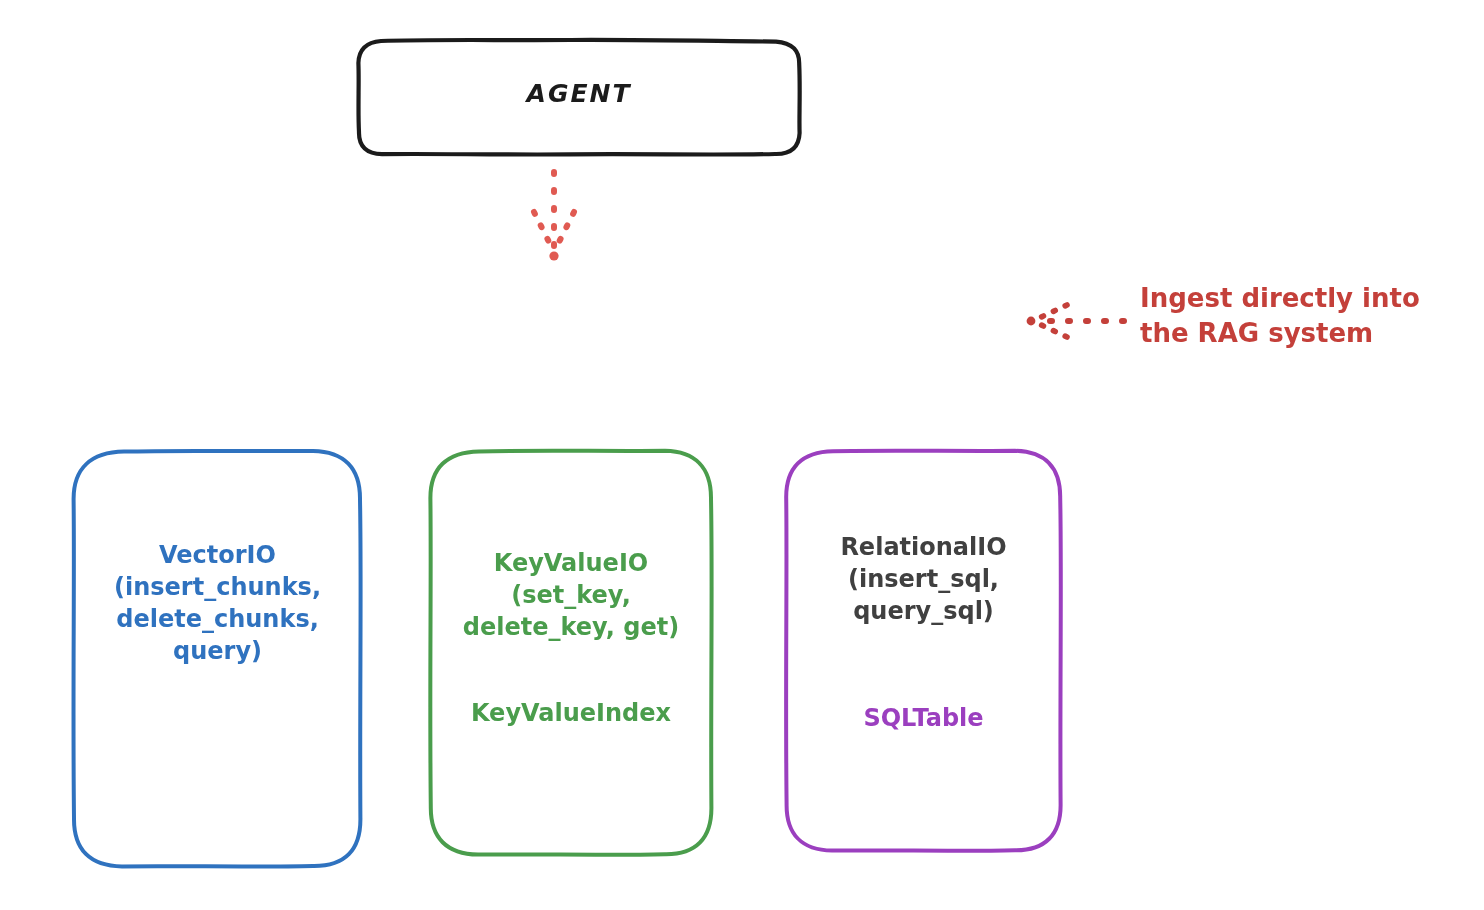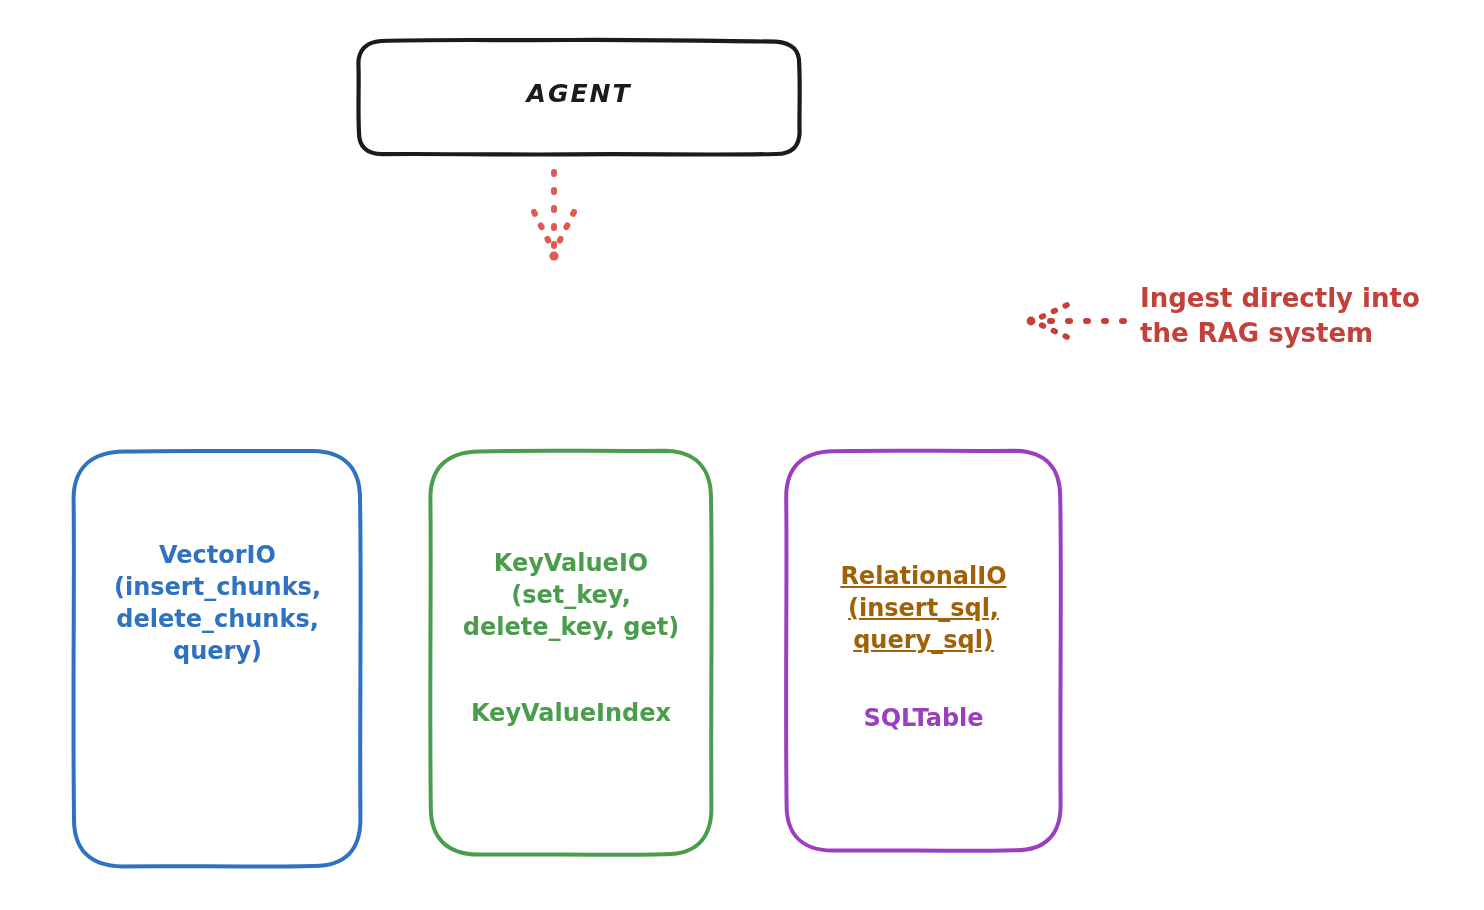--- a/index.html
+++ b/index.html
@@ -87,21 +87,21 @@
     white-space: pre-line;
     font-size: 24px;
     font-weight: 600;
     line-height: 1.33;
     font-family: "DejaVu Sans", sans-serif;
   }
   #vectorio-node   .service-label.primary { top: 92px;  color: #2f72bf; }
   #vectorio-node   .service-label.secondary { top: 300px; color: #2f72bf; }
   #keyvalueio-node .service-label.primary { top: 100px; color: #4a9d4c; }
   #keyvalueio-node .service-label.secondary { top: 250px; color: #4a9d4c; }
-  #relationalio-node .service-label.primary { top: 113px; color: #a16207; text-decoration: underline; }
+  #relationalio-node .service-label.primary { top: 84px; color: #404040; }
   #relationalio-node .service-label.secondary { top: 255px; color: #9b3fbf; }
 
   
   .arrow-layer {
     position: absolute;
     left: 0; top: 0;
     width: 1484px; height: 910px;
     pointer-events: none;
     overflow: visible;
   }

